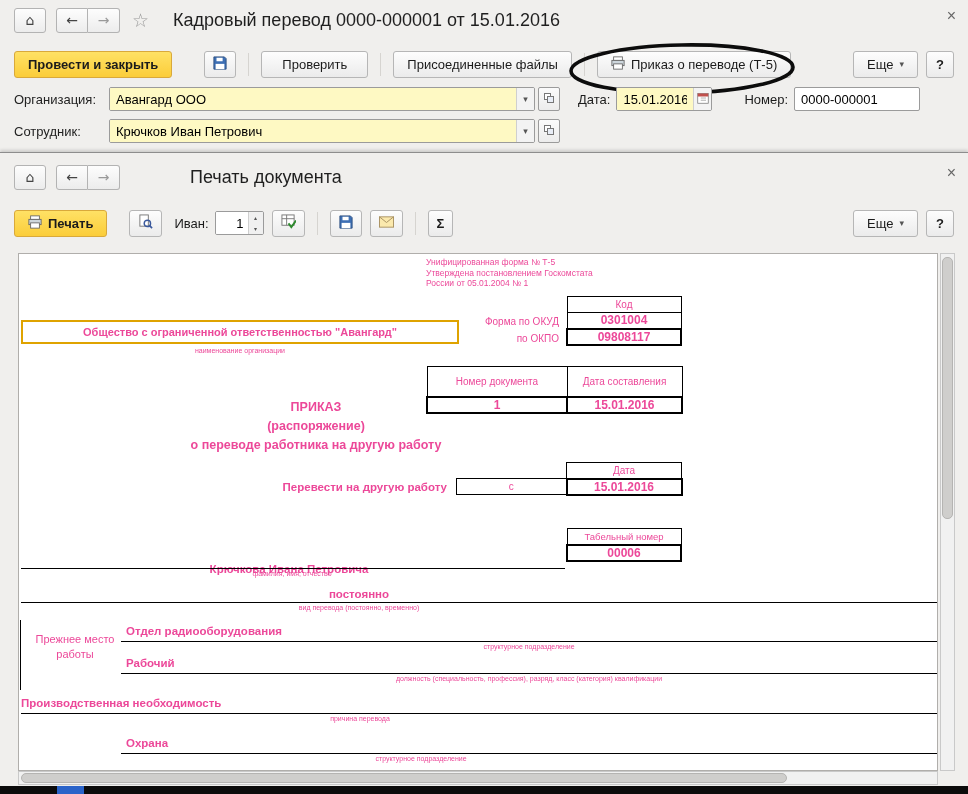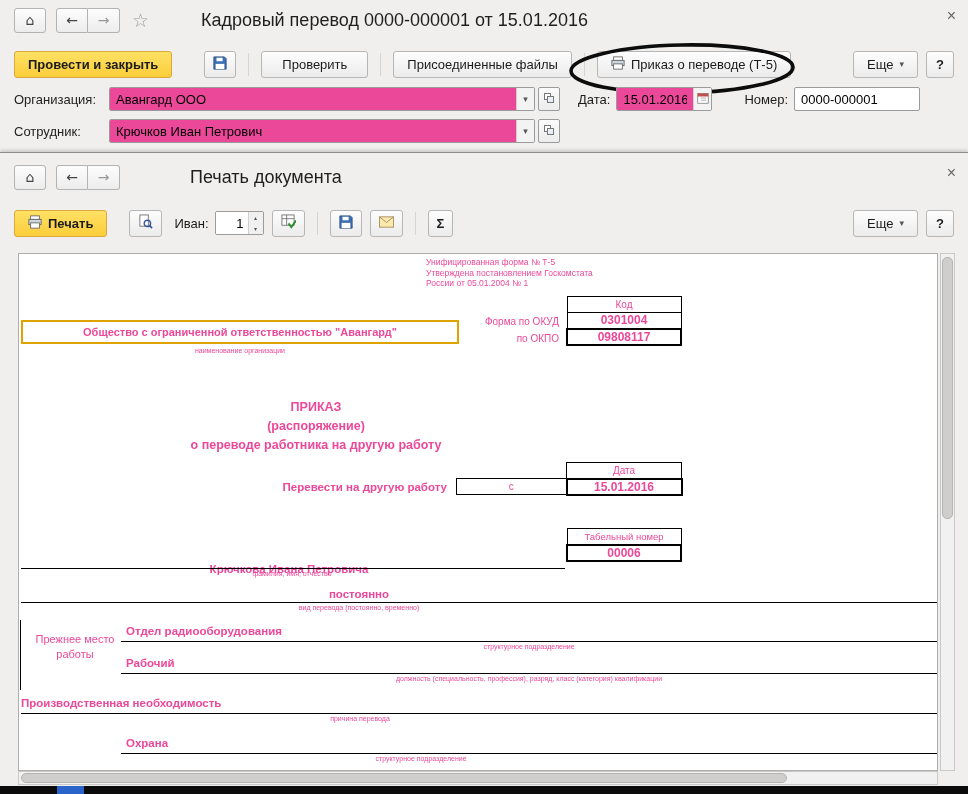--- a/index.html
+++ b/index.html
@@ -23,21 +23,21 @@
   .navbtn {
     width:32px; height:25px; border:1px solid #b3b3b3; border-radius:3px;
     background:linear-gradient(#fdfdfd,#ececec); cursor:pointer;
     font-size:14px; color:#444; display:inline-flex; align-items:center; justify-content:center;
   }
   .navgroup { display:flex; margin-left:10px; }
   .navgroup .navbtn:first-child { border-radius:3px 0 0 3px; }
   .navgroup .navbtn:last-child { border-radius:0 3px 3px 0; border-left:none; color:#999; }
   .star { margin-left:12px; font-size:19px; color:#9a9a9a; cursor:pointer; }
   .wtitle { font-size:18px; font-weight:400; color:#1f1f1f; white-space:nowrap; }
-  .win1 .wtitle { margin-left:52px; }
+  .win1 .wtitle { margin-left:24px; }
   .win2 .wtitle { margin-left:70px; }
   .closex {
     position:absolute; right:12px; top:6px; border:none; background:none;
     font-size:16px; color:#666; cursor:pointer; line-height:1;
   }
 
   
   .toolbar { position:absolute; left:0; right:0; display:flex; align-items:center; padding:0 14px; height:32px; }
   .win1 .toolbar { top:48px; }
   .win2 .toolbar { top:54px; }
@@ -54,21 +54,21 @@
   .dd-caret { font-size:9px; color:#555; }
   .helpbtn { width:28px; justify-content:center; padding:0; font-weight:bold; }
 
   .annotation { position:absolute; left:566px; top:-8px; pointer-events:none; }
 
   
   .fields { position:absolute; top:86px; left:0; right:12px; }
   .frow { display:flex; align-items:center; height:26px; margin:0 14px 6px; }
   .flabel { width:95px; font-size:13px; color:#222; }
   .combo { display:flex; align-items:stretch; height:24px; border:1px solid #9b9b9b; border-radius:2px; background:#fff; overflow:hidden; }
-  .combo input { border:none; outline:none; flex:1; padding:0 6px; font-size:13px; font-family:inherit; background:#ec4899; min-width:0; }
+  .combo input { border:none; outline:none; flex:1; padding:0 6px; font-size:13px; font-family:inherit; background:#fef9c3; min-width:0; }
   .combo .ddbtn { width:18px; border:none; border-left:1px solid #cfcfcf; background:#f3f3f3; font-size:9px; color:#555; cursor:pointer; }
   .combo.org { width:426px; }
   .combo.date { width:96px; }
   .mini {
     width:22px; height:24px; margin-left:3px; border:1px solid #9b9b9b; border-radius:2px;
     background:linear-gradient(#fbfbfb,#ececec); cursor:pointer;
     display:inline-flex; align-items:center; justify-content:center;
   }
   .plaininput { height:24px; border:1px solid #9b9b9b; border-radius:2px; padding:0 6px; font-size:13px; font-family:inherit; }
   .inlabel { margin-left:18px; margin-right:6px; }
@@ -318,20 +318,32 @@
         </tbody>
           </table>
         <div class="dtx dn right" style="left:400px;top:62px;width:140px">Форма по ОКУД</div>
         <div class="dtx dn right" style="left:400px;top:79px;width:140px">по ОКПО</div>
 
         <div class="orgbox">
           <span class="db">Общество с ограниченной ответственностью "Авангард"</span>
         </div>
         <div class="dtx dh center" style="left:2px;top:93px;width:438px">наименование организации</div>
 
+        <table class="ftab" style="left:407px;top:112px">
+          <tbody>
+              <tr>
+            <td class="hd1" style="width:140px">Номер документа</td>
+            <td class="hd2" style="width:115px">Дата составления</td>
+          </tr>
+          <tr>
+            <td class="b thick">1</td>
+            <td class="b thick">15.01.2016</td>
+          </tr>
+        </tbody>
+          </table>
 
         <div class="dtx center" style="left:132px;top:144px;width:330px;font-weight:bold;font-size:12.5px;line-height:19px;white-space:normal">
           <div>ПРИКАЗ</div>
           <div>(распоряжение)</div>
           <div>о переводе работника на другую работу</div>
         </div>
 
         <table class="ftab" style="left:437px;top:208px">
           <tbody>
               <tr>

